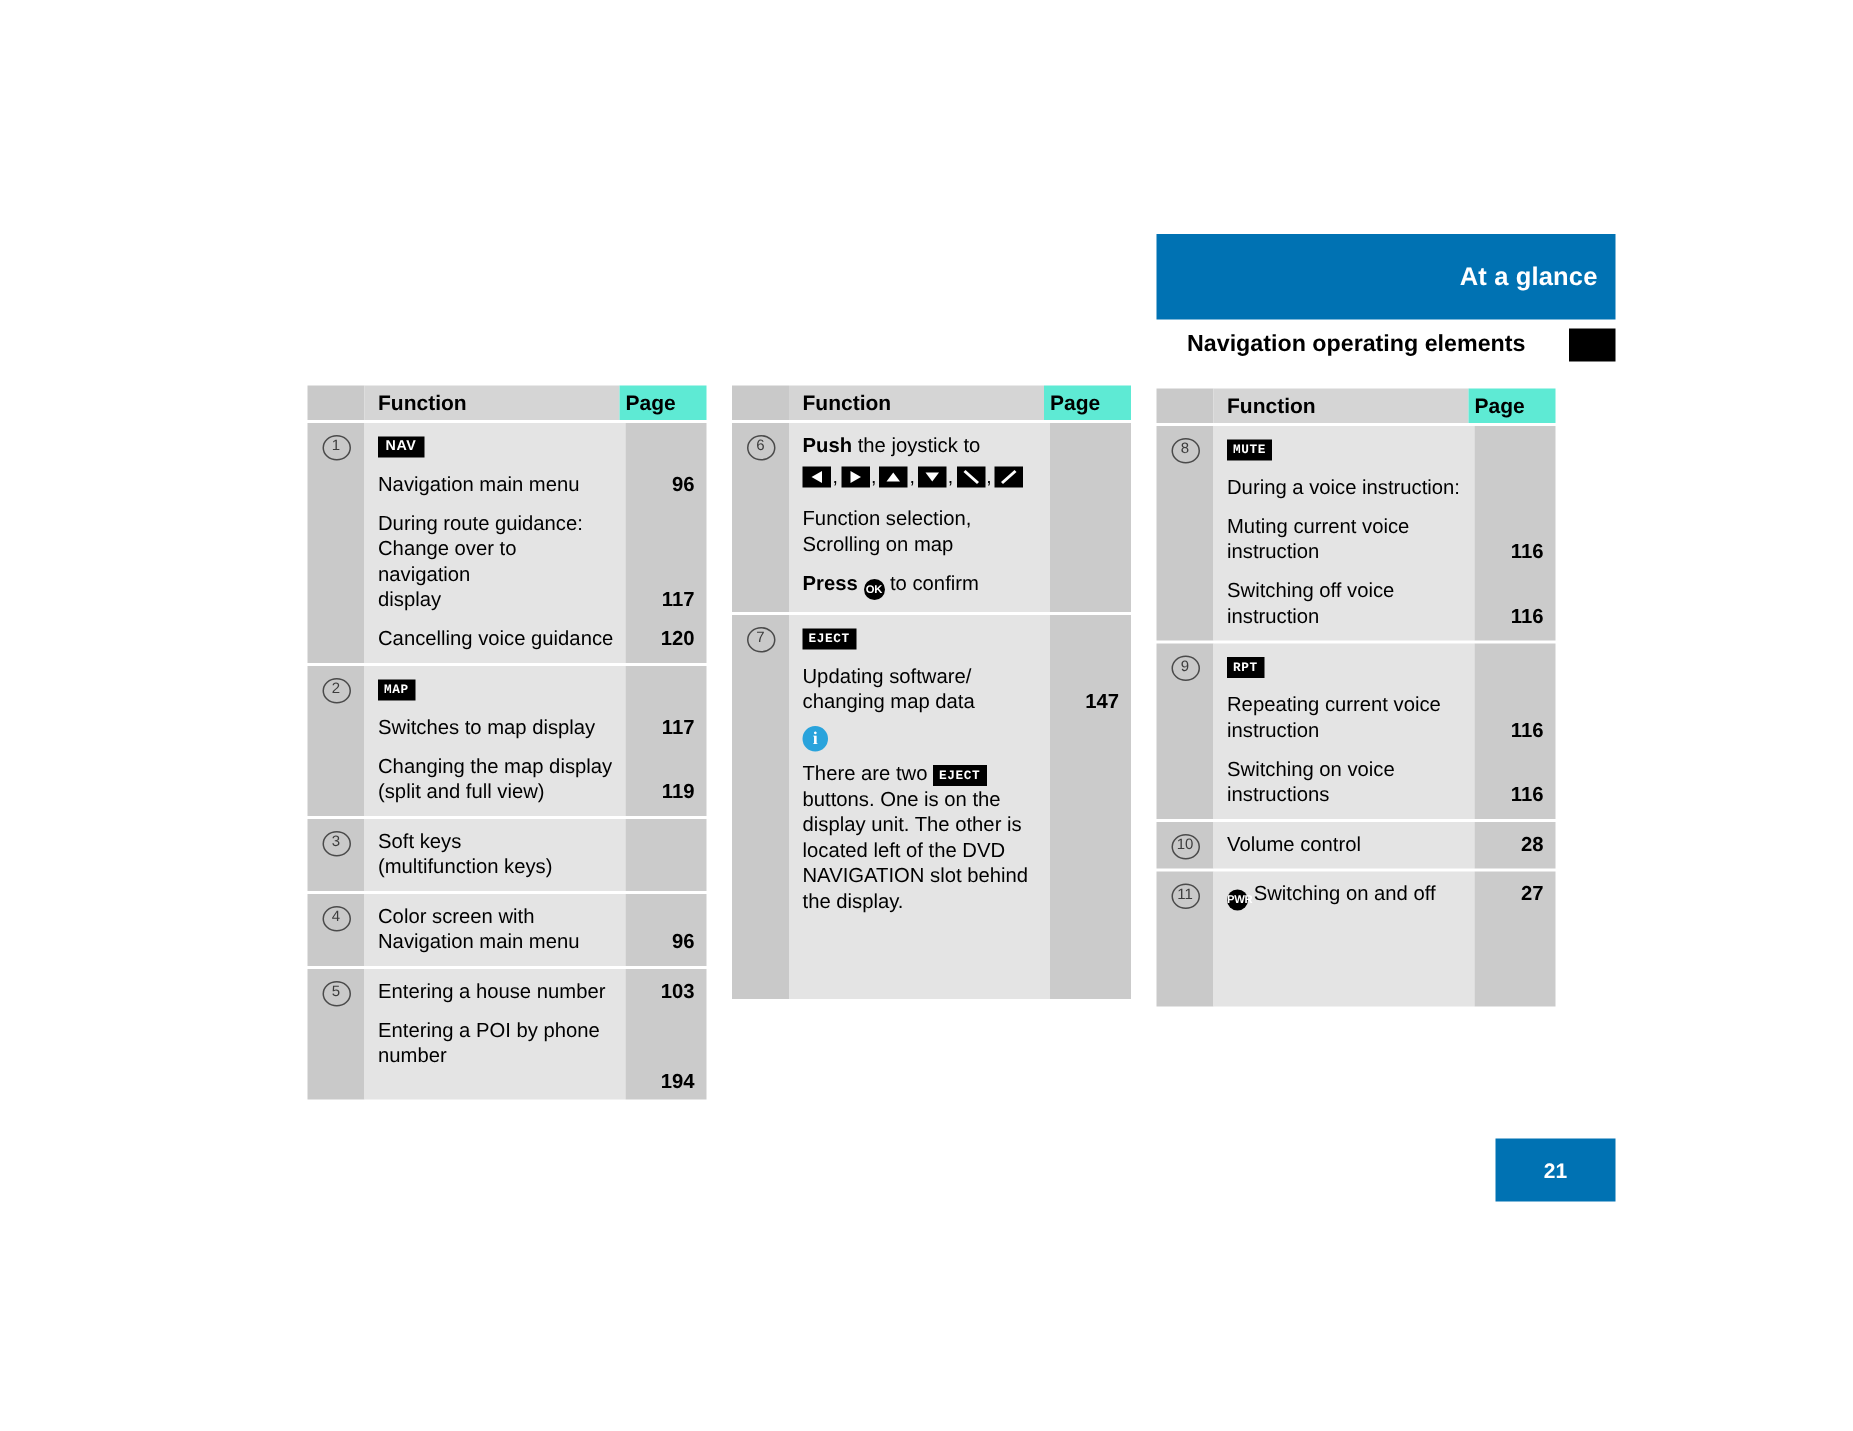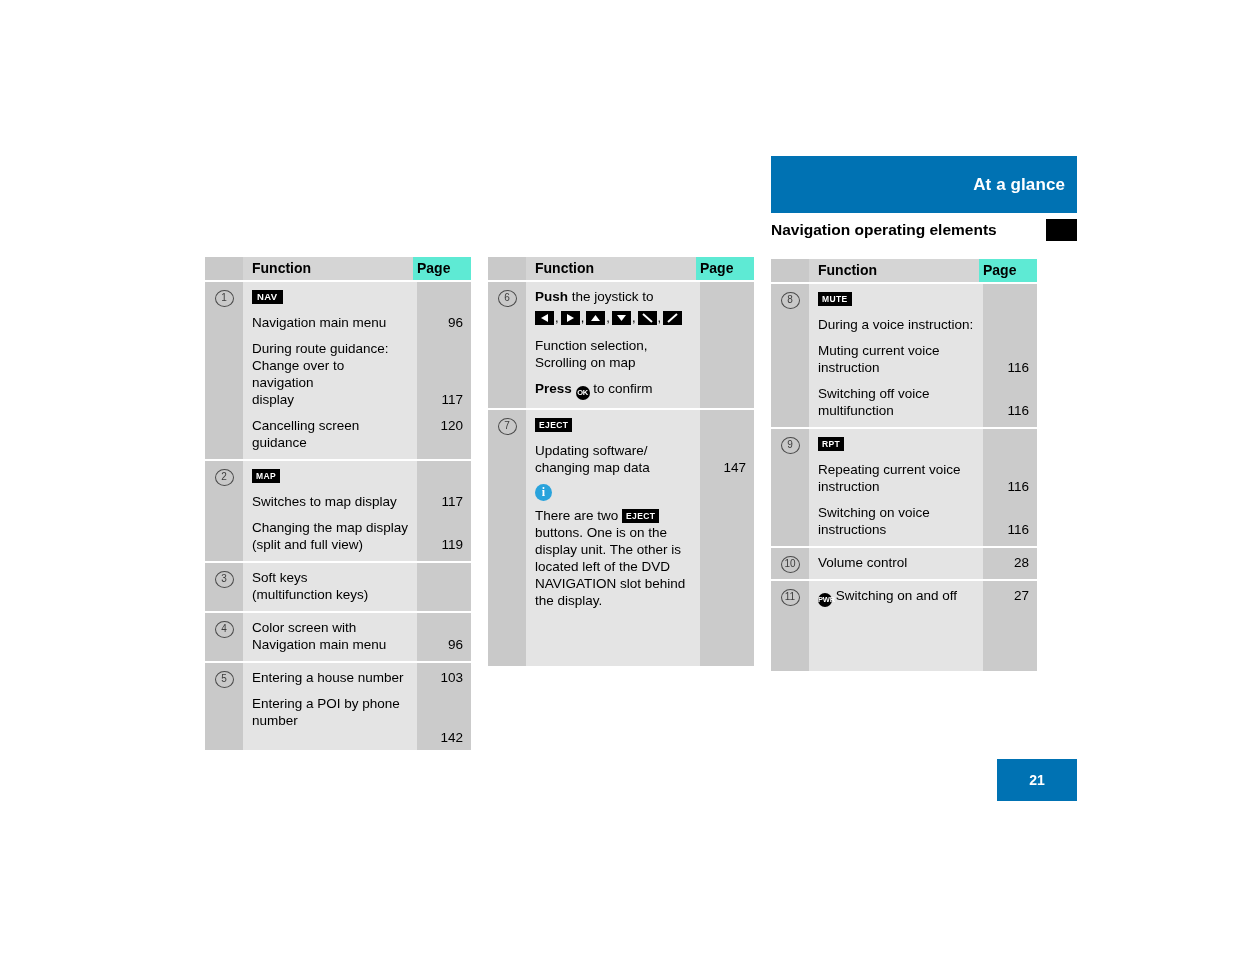--- a/index.html
+++ b/index.html
@@ -35,23 +35,24 @@
   #at-a-glance-bar .title {
     color: #ffffff;
     font-size: 17px;
     font-weight: bold;
     letter-spacing: 0.1px;
   }
   #subtitle-row {
     height: 28px;
     display: flex;
     align-items: center;
-    justify-content: space-between;
+    justify-content: flex-end;
     position: relative;
     margin-top: 3px;
+    gap: 19px;
   }
   #subtitle-row .subtitle {
     font-size: 15.5px;
     font-weight: bold;
     color: #000000;
     margin-right: 10px;
   }
   #chapter-marker {
     width: 31px;
     height: 22px;
@@ -104,20 +105,21 @@
     box-sizing: border-box;
     padding: 6px 8px 8px 9px;
   }
   .cell-page {
     width: 54px;
     background: #cbcbcb;
     box-sizing: border-box;
     padding: 6px 8px 4px 0;
     text-align: right;
     position: relative;
+    font-weight: bold;
   }
 
   
   .circ {
     display: inline-block;
     min-width: 15px;
     height: 15px;
     line-height: 14px;
     border: 1px solid #4a4a4a;
     border-radius: 50%;
@@ -136,20 +138,21 @@
     font-size: 9.5px;
     font-weight: bold;
     letter-spacing: 0.4px;
     padding: 2px 5px 2px 5px;
     line-height: 10px;
     vertical-align: 1px;
   }
   .keybadge.small {
     font-size: 8.5px;
     padding: 2px 4px;
+    font-family: Liberation Mono, monospace;
   }
 
   
   .roundbadge {
     display: inline-block;
     background: #000000;
     color: #ffffff;
     border-radius: 50%;
     font-size: 7.5px;
     font-weight: bold;
@@ -243,21 +246,21 @@
     </div>
     <div class="cell-func">
       <span class="keybadge">NAV</span>
       <div class="gap"></div>
       <div class="ln">Navigation main menu</div>
       <div class="gap"></div>
       <div class="ln" style="white-space:pre-line">During route guidance:
 Change over to navigation
 display</div>
       <div class="gap"></div>
-      <div class="ln">Cancelling screen guidance</div>
+      <div class="ln">Cancelling voice guidance</div>
     </div>
     <div class="cell-page">
       <div style="height:26px"></div>
       <div class="pnum">96</div>
       <div style="height:60px"></div>
       <div class="pnum">117</div>
       <div style="height:9px"></div>
       <div class="pnum">120</div>
     </div>
   </div>
@@ -315,21 +318,21 @@
     </div>
     <div class="cell-func">
       <div class="ln">Entering a house number</div>
       <div class="gap"></div>
       <div class="ln" style="white-space:pre-line">Entering a POI by phone
 number</div>
     </div>
     <div class="cell-page">
       <div class="pnum">103</div>
       <div style="height:43px"></div>
-      <div class="pnum">142</div>
+      <div class="pnum">194</div>
     </div>
   </div>
 </div>
 
 <div class="table" id="table-2">
   <div class="thead">
     <div class="th-num"></div>
     <div class="th-func">Function</div>
     <div class="th-page">Page</div>
   </div>
@@ -432,21 +435,21 @@
     </div>
     <div class="cell-func">
       <span class="keybadge small">MUTE</span>
       <div class="gap"></div>
       <div class="ln">During a voice instruction:</div>
       <div class="gap"></div>
       <div class="ln" style="white-space:pre-line">Muting current voice
 instruction</div>
       <div class="gap"></div>
       <div class="ln" style="white-space:pre-line">Switching off voice
-multifunction</div>
+instruction</div>
     </div>
     <div class="cell-page">
       <div style="height:69px"></div>
       <div class="pnum">116</div>
       <div style="height:26px"></div>
       <div class="pnum">116</div>
     </div>
   </div>
 
   <div class="row">

